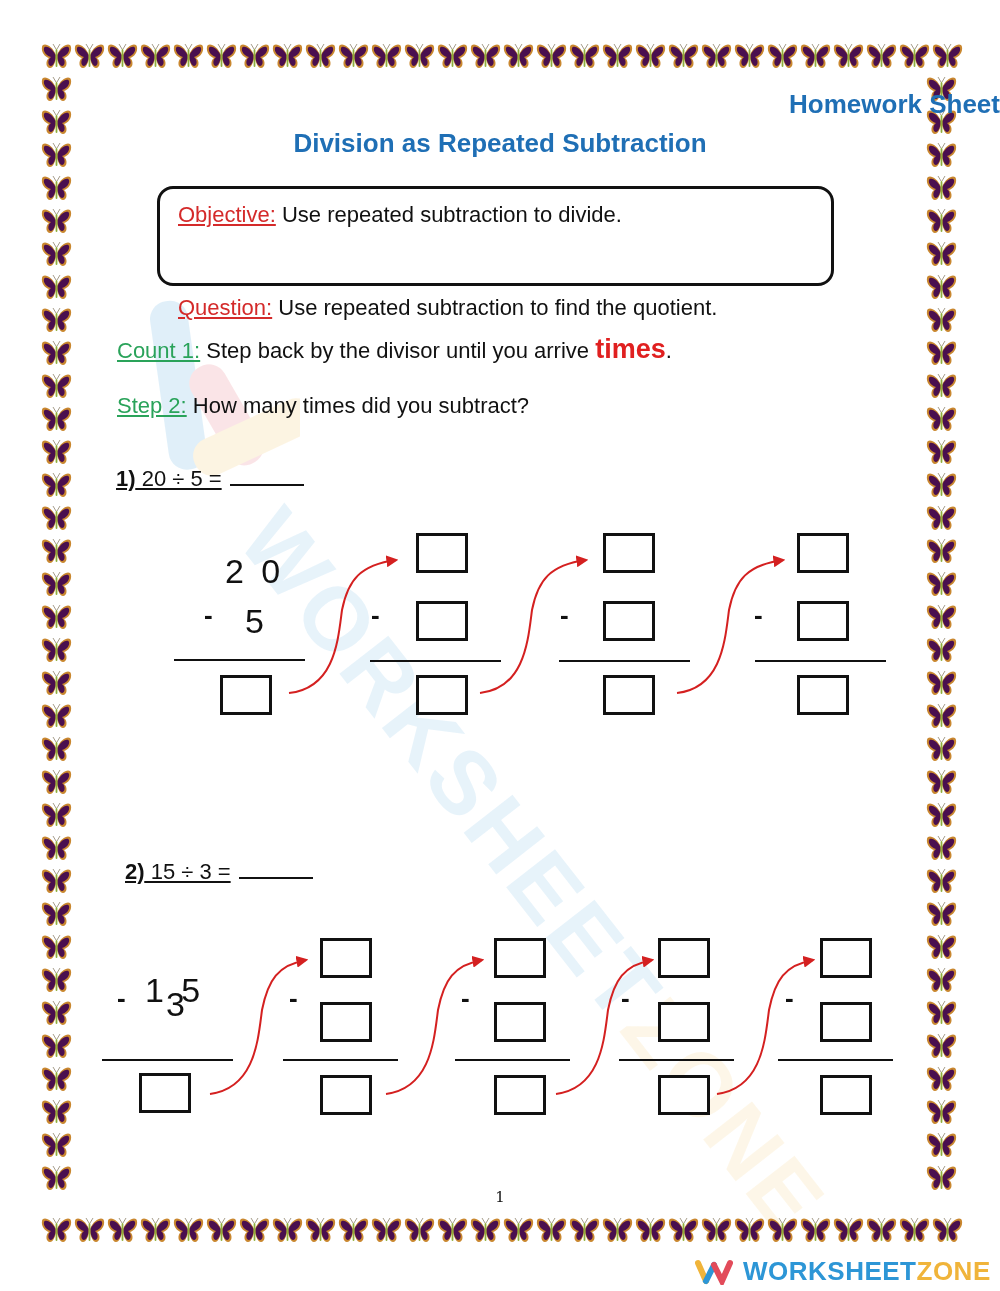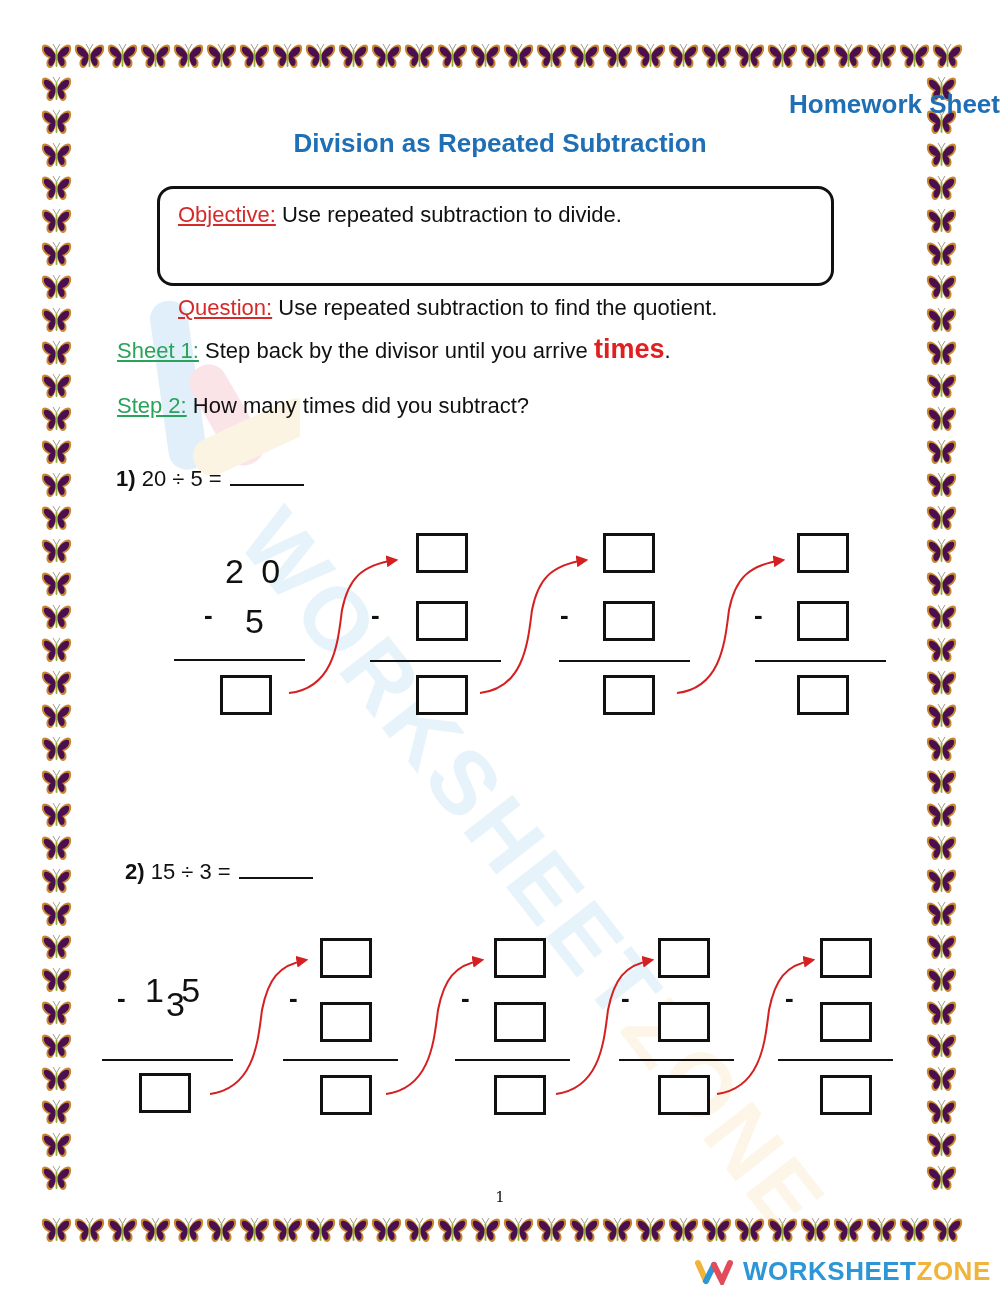--- a/index.html
+++ b/index.html
@@ -20,21 +20,21 @@
   }
   .obj-box {
     position:absolute; left:157px; top:186px; width:677px; height:100px;
     border:3px solid #111; border-radius:16px; box-sizing:border-box;
   }
   .obj-line { position:absolute; left:18px; font-size:22px; white-space:nowrap; }
   .red-label { color:#d42a2a; text-decoration:underline; }
   .green-label { color:#2aa35a; text-decoration:underline; }
   .step { position:absolute; left:117px; font-size:22px; white-space:nowrap; }
   .zero { color:#e02020; font-weight:bold; font-size:27px; }
-  .problem { position:absolute; font-size:22px; white-space:nowrap; }
+  .problem { position:absolute; font-size:22px; white-space:nowrap;text-decoration:underline; }
   .problem b { font-weight:bold; }
   .blank { display:inline-block; border-bottom:2px solid #111; width:74px; height:16px; margin-left:8px; }
 
   .digits { position:absolute; font-size:34px; letter-spacing:4px; }
   .minus { position:absolute; font-weight:bold; font-size:26px; }
   .rule { position:absolute; height:2px; background:#111; }
   .box {
     position:absolute; width:52px; height:40px; border:3.5px solid #111;
     box-sizing:border-box; background:#fff;
   }
@@ -1072,21 +1072,21 @@
 <div class="obj-box">
   <div class="obj-line" style="top:13px;">
     <span class="red-label">Objective:</span><span> Use repeated subtraction to divide.</span>
   </div>
   <div class="obj-line" style="top:58px;margin-top:48px;">
     <span class="red-label">Question:</span><span> Use repeated subtraction to find the quotient.</span>
   </div>
 </div>
 
 <div class="step" style="top:334px;">
-  <span class="green-label">Sheet 1:</span><span> Step back by the divisor until you arrive </span><span class="zero">times</span><span>.</span>
+  <span class="green-label">Count 1:</span><span> Step back by the divisor until you arrive </span><span class="zero">times</span><span>.</span>
 </div>
 <div class="step" style="top:393px;">
   <span class="green-label">Step 2:</span><span> How many times did you subtract?</span>
 </div>
 
 <div class="problem" style="left:116px; top:466px;">
   <b>1)</b><span> 20  ÷  5 =</span><span class="blank"></span>
 </div>
 <div class="digits" style="left:225px; top:552px;">2 0</div>
 <div class="minus" style="left:204px; top:600px;">-</div>

